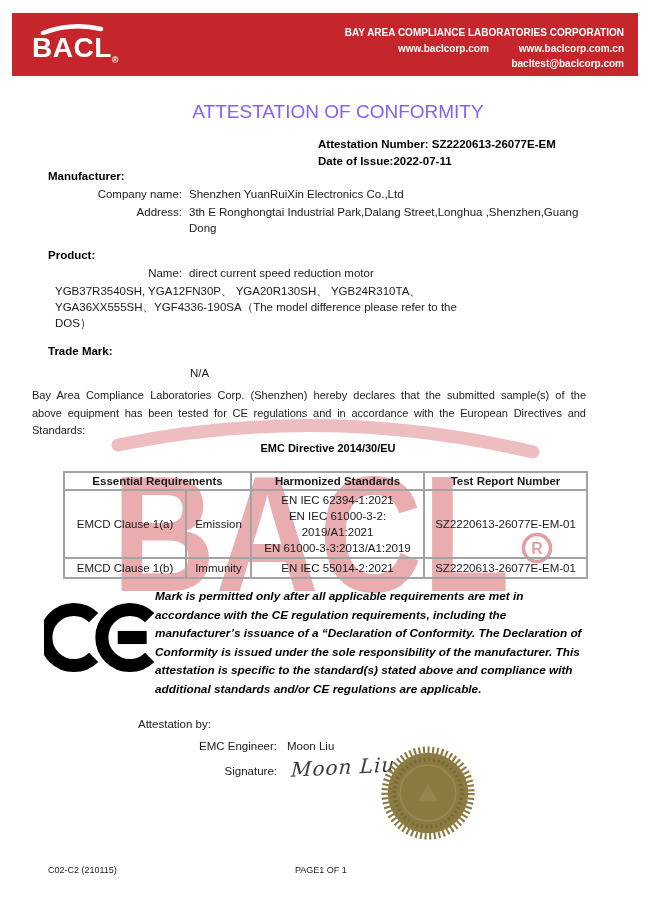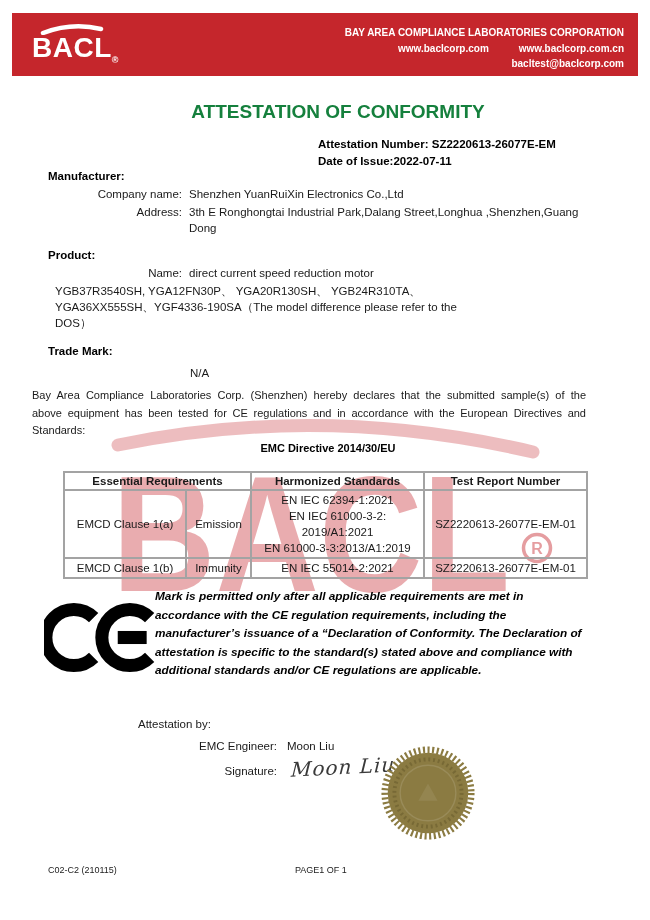--- a/index.html
+++ b/index.html
@@ -30,21 +30,21 @@
     position: absolute; right: 14px; top: 12px;
     text-align: right; color: #ffffff;
     font-size: 10px; font-weight: bold; line-height: 15.5px;
     white-space: nowrap;
   }
   .org .url2 { margin-left: 30px; }
 
   
   .title {
     left: 26px; top: 101px; width: 624px;
-    text-align: center; font-size: 19px; font-weight: bold; color: #15803d;
+    text-align: center; font-size: 19px; font-weight: normal; color: #8b5cf6;
   }
   .meta {
     left: 318px; top: 136px;
     font-size: 11.5px; font-weight: bold; line-height: 16.5px; color: #000;
   }
 
   
   .section { font-size: 11.5px; line-height: 16px; }
   .sec-heading { font-weight: bold; color: #000; }
   .kv-row { display: flex; margin-top: 2px; }
@@ -221,20 +221,21 @@
   <svg class="layer ce-svg" width="112" height="75" viewBox="0 0 120 80">
     <path d="M 53.2 18.8 A 30 30 0 1 0 53.2 61.2" fill="none" stroke="#000" stroke-width="14"></path>
     <path d="M 113.2 18.8 A 30 30 0 1 0 113.2 61.2" fill="none" stroke="#000" stroke-width="14"></path>
     <path d="M 79 40 L 110 40" fill="none" stroke="#000" stroke-width="14"></path>
   </svg>
 
   <div class="layer ce-text">
     <div>Mark is permitted only after all applicable requirements are met in</div>
     <div>accordance with the CE regulation requirements, including the</div>
     <div>manufacturer’s issuance of a “Declaration of Conformity. The Declaration of</div>
+    <div>Conformity is issued under the sole responsibility of the manufacturer. This</div>
     <div>attestation is specific to the standard(s) stated above and compliance with</div>
     <div>additional standards and/or CE regulations are applicable.</div>
   </div>
 
   <div class="layer attest-by">Attestation by:</div>
   <div class="a-row layer row-engineer">
     <div class="a-label">EMC Engineer:</div>
     <div class="a-value">Moon Liu</div>
   </div>
   <div class="a-row layer row-signature">

